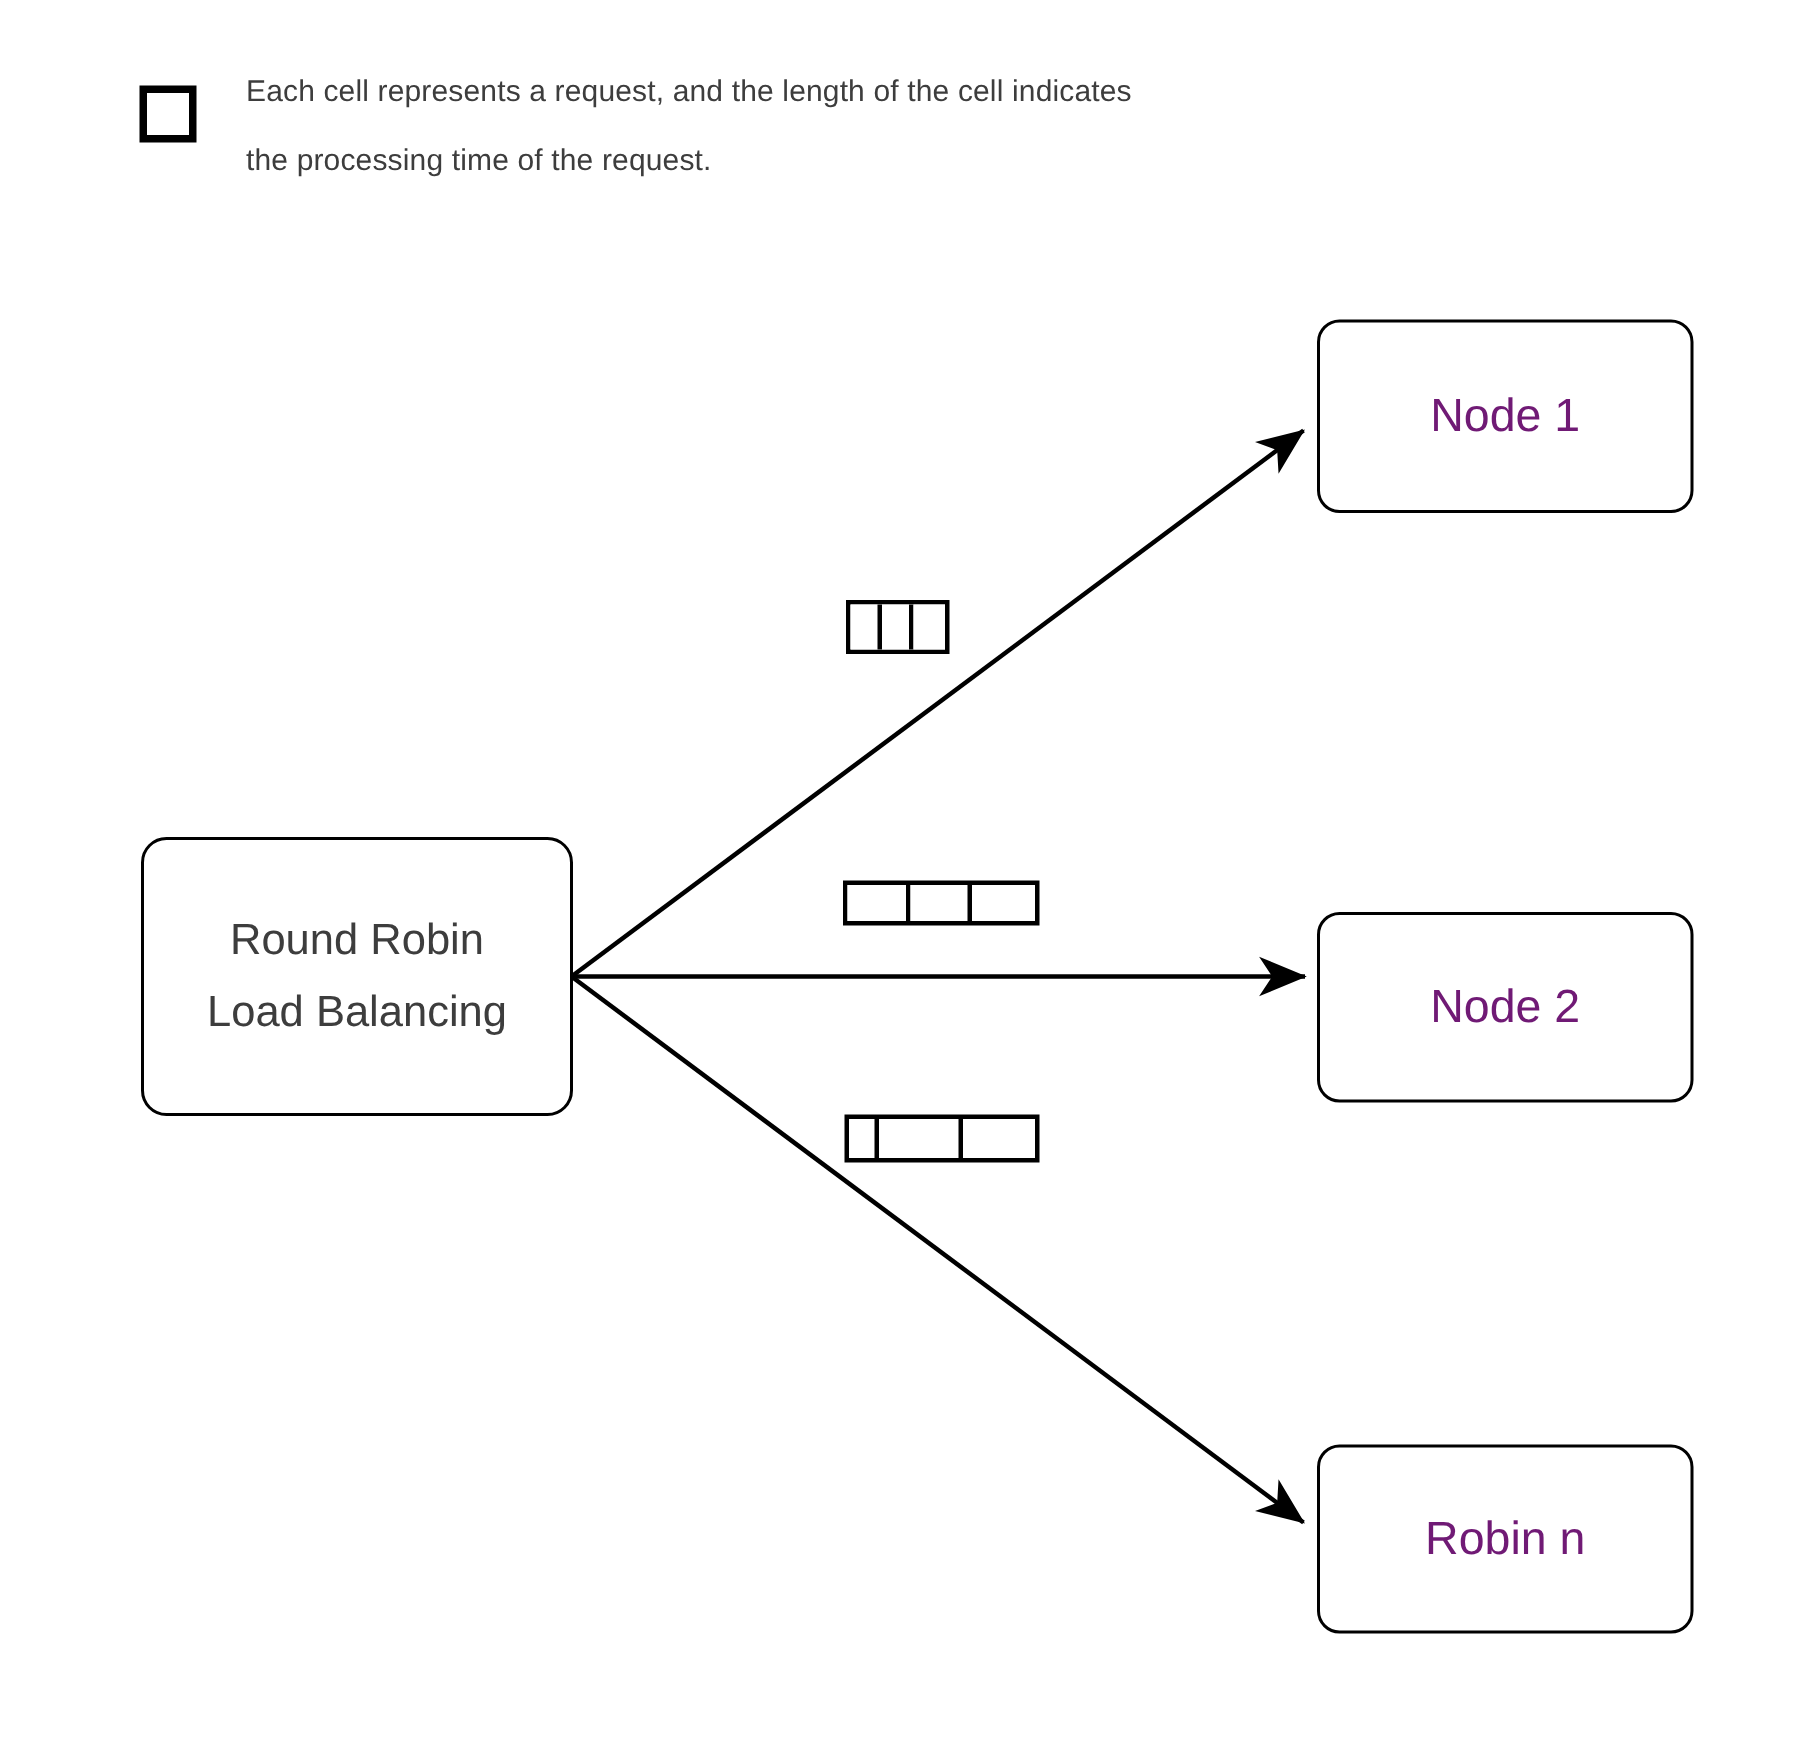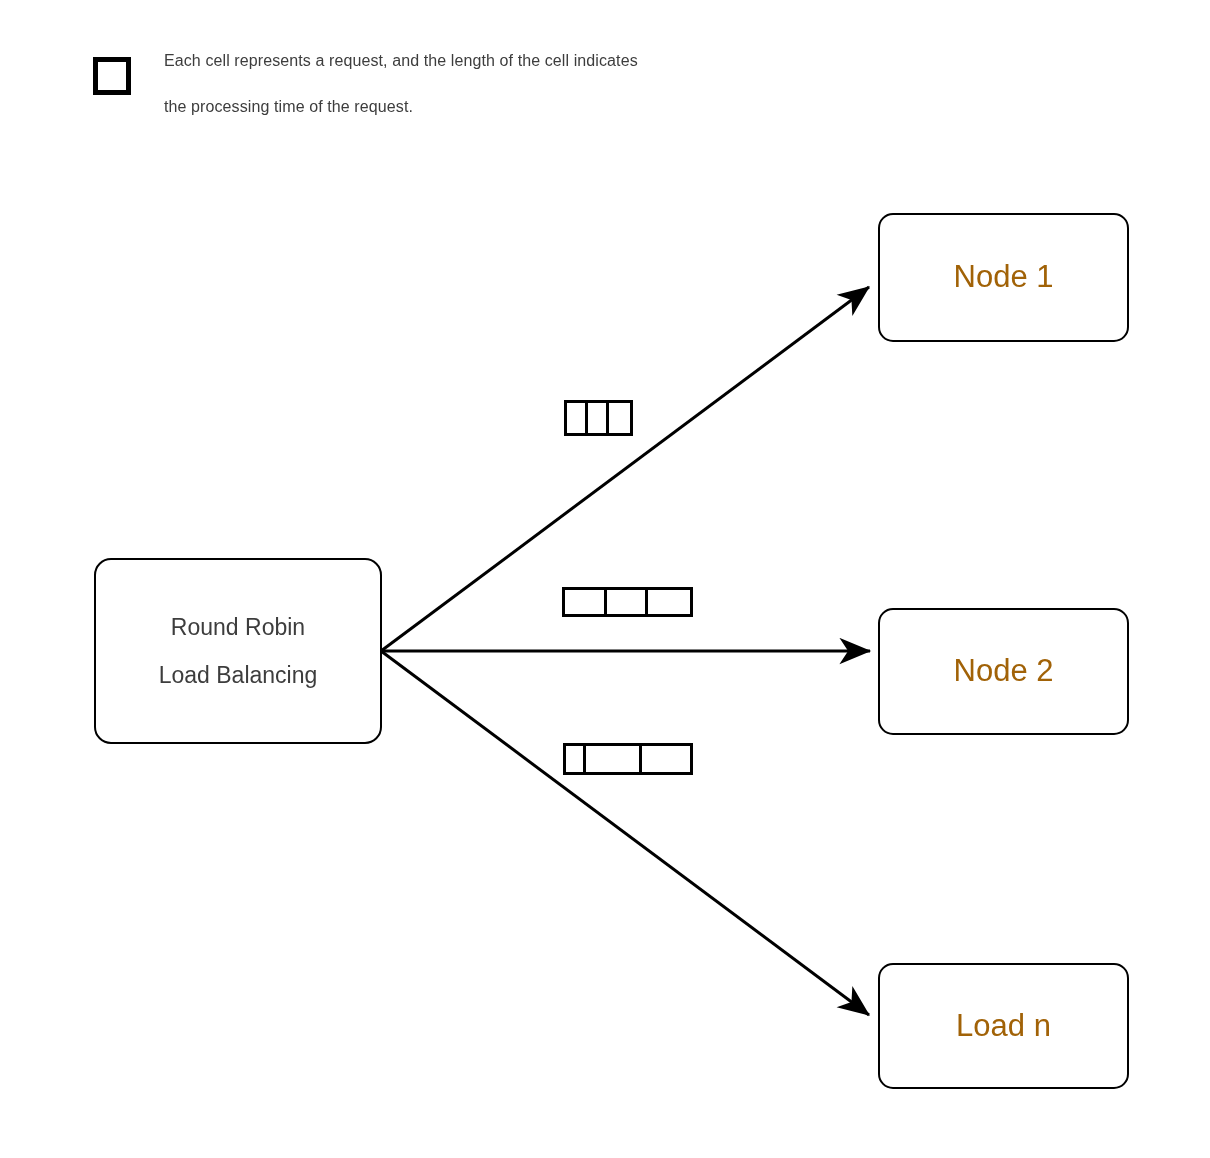--- a/index.html
+++ b/index.html
@@ -29,39 +29,39 @@
     border: 5px solid #000000;
     background: #ffffff;
     box-sizing: content-box;
   }
   #legend-text {
     position: absolute;
     left: 164px;
     top: 38px;
     width: 800px;
     color: #3d3d3d;
-    font-size: 16px;
+    font-size: 20px;
     line-height: 46px;
     letter-spacing: 0.1px;
     white-space: pre-line;
   }
 
   
   .node-box {
     position: absolute;
     box-sizing: border-box;
     border: 2.6px solid #000000;
     border-radius: 15px;
     background: #ffffff;
     display: flex;
     align-items: center;
     justify-content: center;
   }
   .node-label {
-    color: #a16207;
+    color: #701a75;
     font-size: 31px;
     line-height: 1.25;
     text-align: center;
     white-space: nowrap;
   }
   #node-1 { left: 878px; top: 213px;  width: 251px; height: 129px; }
   #node-2 { left: 878px; top: 608px;  width: 251px; height: 127px; }
   #node-n { left: 878px; top: 963px;  width: 251px; height: 126px; }
 
   #lb-box {
@@ -78,21 +78,21 @@
   #lb-label {
     position: absolute;
     left: 94px;
     top: 558px;
     width: 288px;
     height: 186px;
     display: flex;
     align-items: center;
     justify-content: center;
     color: #3d3d3d;
-    font-size: 23px;
+    font-size: 29px;
     line-height: 48px;
     text-align: center;
     white-space: pre-line;
     pointer-events: none;
   }
 
   
   #edges {
     position: absolute;
     left: 0;
@@ -171,16 +171,16 @@
 
   <div id="node-1" class="node-box">
     <span class="node-label">Node 1</span>
   </div>
 
   <div id="node-2" class="node-box">
     <span class="node-label">Node 2</span>
   </div>
 
   <div id="node-n" class="node-box">
-    <span class="node-label">Load n</span>
+    <span class="node-label">Robin n</span>
   </div>
 
 </div>
 
 </body></html>

